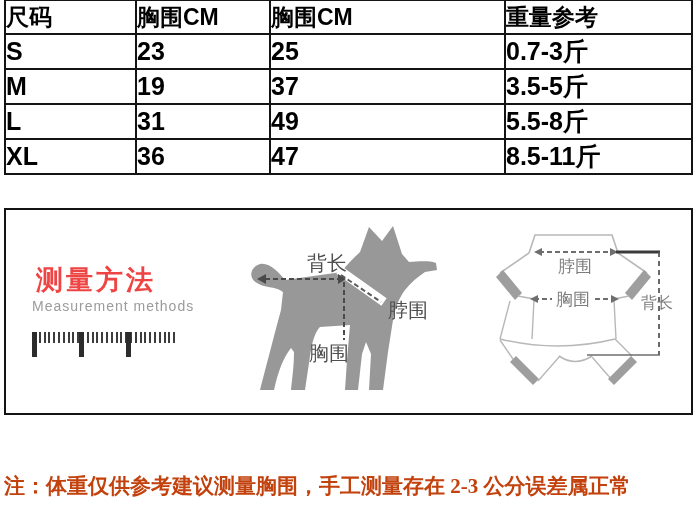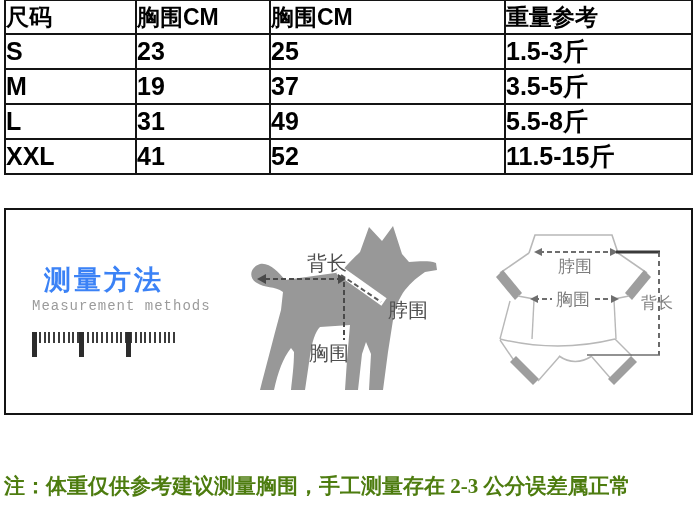--- a/index.html
+++ b/index.html
@@ -16,41 +16,41 @@
     padding:0;font-weight:700;line-height:1;overflow:hidden;
   }
   .size-table th{height:32px;font-size:23px;}
   .size-table td{height:33px;font-size:25px;}
   
   .measure-box{
     position:absolute;left:4px;top:208px;width:685px;height:203px;
     border:2px solid #141414;background:#fff;
   }
   .mm-title{
-    position:absolute;left:38px;top:52px;font-size:27px;font-weight:700;
-    color:#3b82f6;letter-spacing:3px;
+    position:absolute;left:30px;top:52px;font-size:27px;font-weight:700;
+    color:#ef4444;letter-spacing:3px;
   }
   .mm-sub{
-    position:absolute;left:26px;top:88px;font-size:14px;color:#9b9b9b;letter-spacing:1px;font-family:Liberation Mono, monospace;
+    position:absolute;left:26px;top:88px;font-size:14px;color:#9b9b9b;letter-spacing:1px;
   }
   .ruler{position:absolute;left:26px;top:122px;width:146px;height:26px;}
   .ruler .ticks{
     position:absolute;left:2px;top:0;width:142px;height:11px;
     background:repeating-linear-gradient(90deg,#3c3c3c 0 2px,transparent 2px 4.8px);
   }
   .ruler .bar{position:absolute;top:0;width:5px;height:25px;background:#2c2c2c;}
   .bar1{left:0;} .bar2{left:47px;} .bar3{left:94px;}
   svg text{font-family:"Liberation Sans","DejaVu Sans",sans-serif;}
   .dog-svg{position:absolute;left:241px;top:10px;}
   .garment-svg{position:absolute;left:476px;top:17px;}
   
   .note{
     position:absolute;left:4px;top:472px;width:690px;
     font-family:"Liberation Serif","DejaVu Serif",serif;
-    font-weight:700;font-size:21px;color:#4d7c0f;white-space:nowrap;
+    font-weight:700;font-size:21px;color:#c2410c;white-space:nowrap;
   }
 </style>
 </head>
 <body>
 
 <div class="page">
 
   <table class="size-table">
     <colgroup>
       <col style="width:131px">
@@ -64,39 +64,39 @@
         <th>胸围CM</th>
         <th>胸围CM</th>
         <th>重量参考</th>
       </tr>
     </thead>
     <tbody>
       <tr>
         <td>S</td>
         <td>23</td>
         <td>25</td>
-        <td>1.5-3斤</td>
+        <td>0.7-3斤</td>
       </tr>
       <tr>
         <td>M</td>
         <td>19</td>
         <td>37</td>
         <td>3.5-5斤</td>
       </tr>
       <tr>
         <td>L</td>
         <td>31</td>
         <td>49</td>
         <td>5.5-8斤</td>
       </tr>
       <tr>
-        <td>XXL</td>
-        <td>41</td>
-        <td>52</td>
-        <td>11.5-15斤</td>
+        <td>XL</td>
+        <td>36</td>
+        <td>47</td>
+        <td>8.5-11斤</td>
       </tr>
     </tbody>
   </table>
 
   <div class="measure-box">
 
     <div class="mm-title">测量方法</div>
     <div class="mm-sub">Measurement methods</div>
 
     <div class="ruler">

